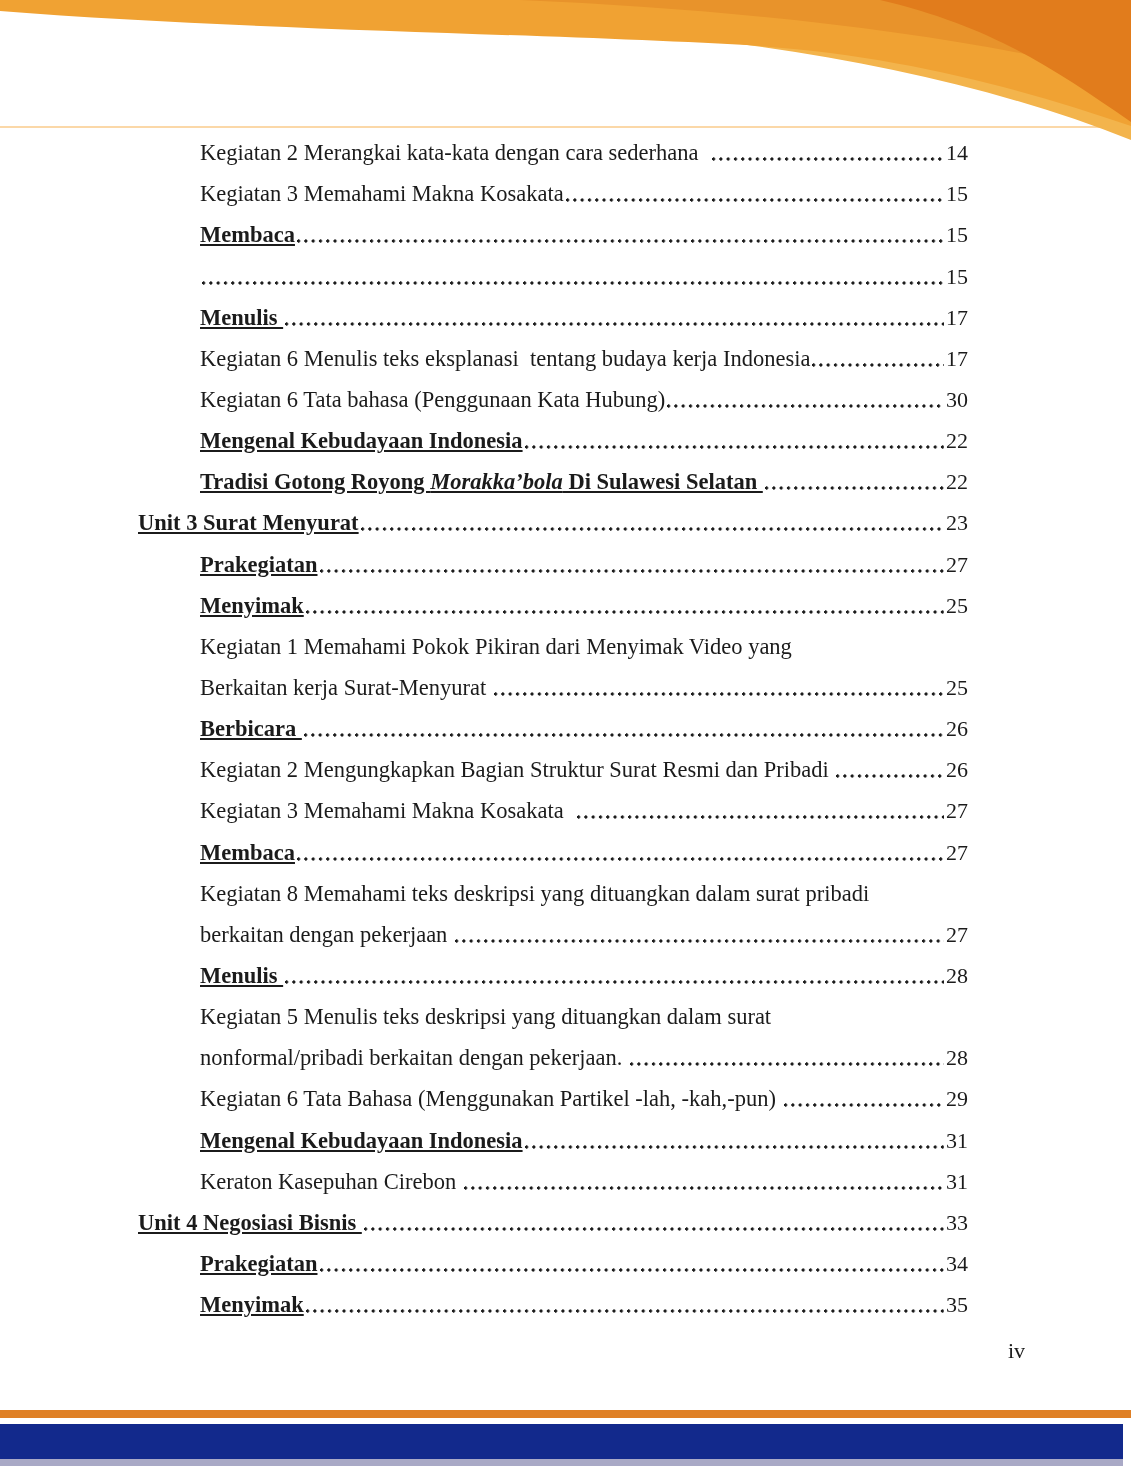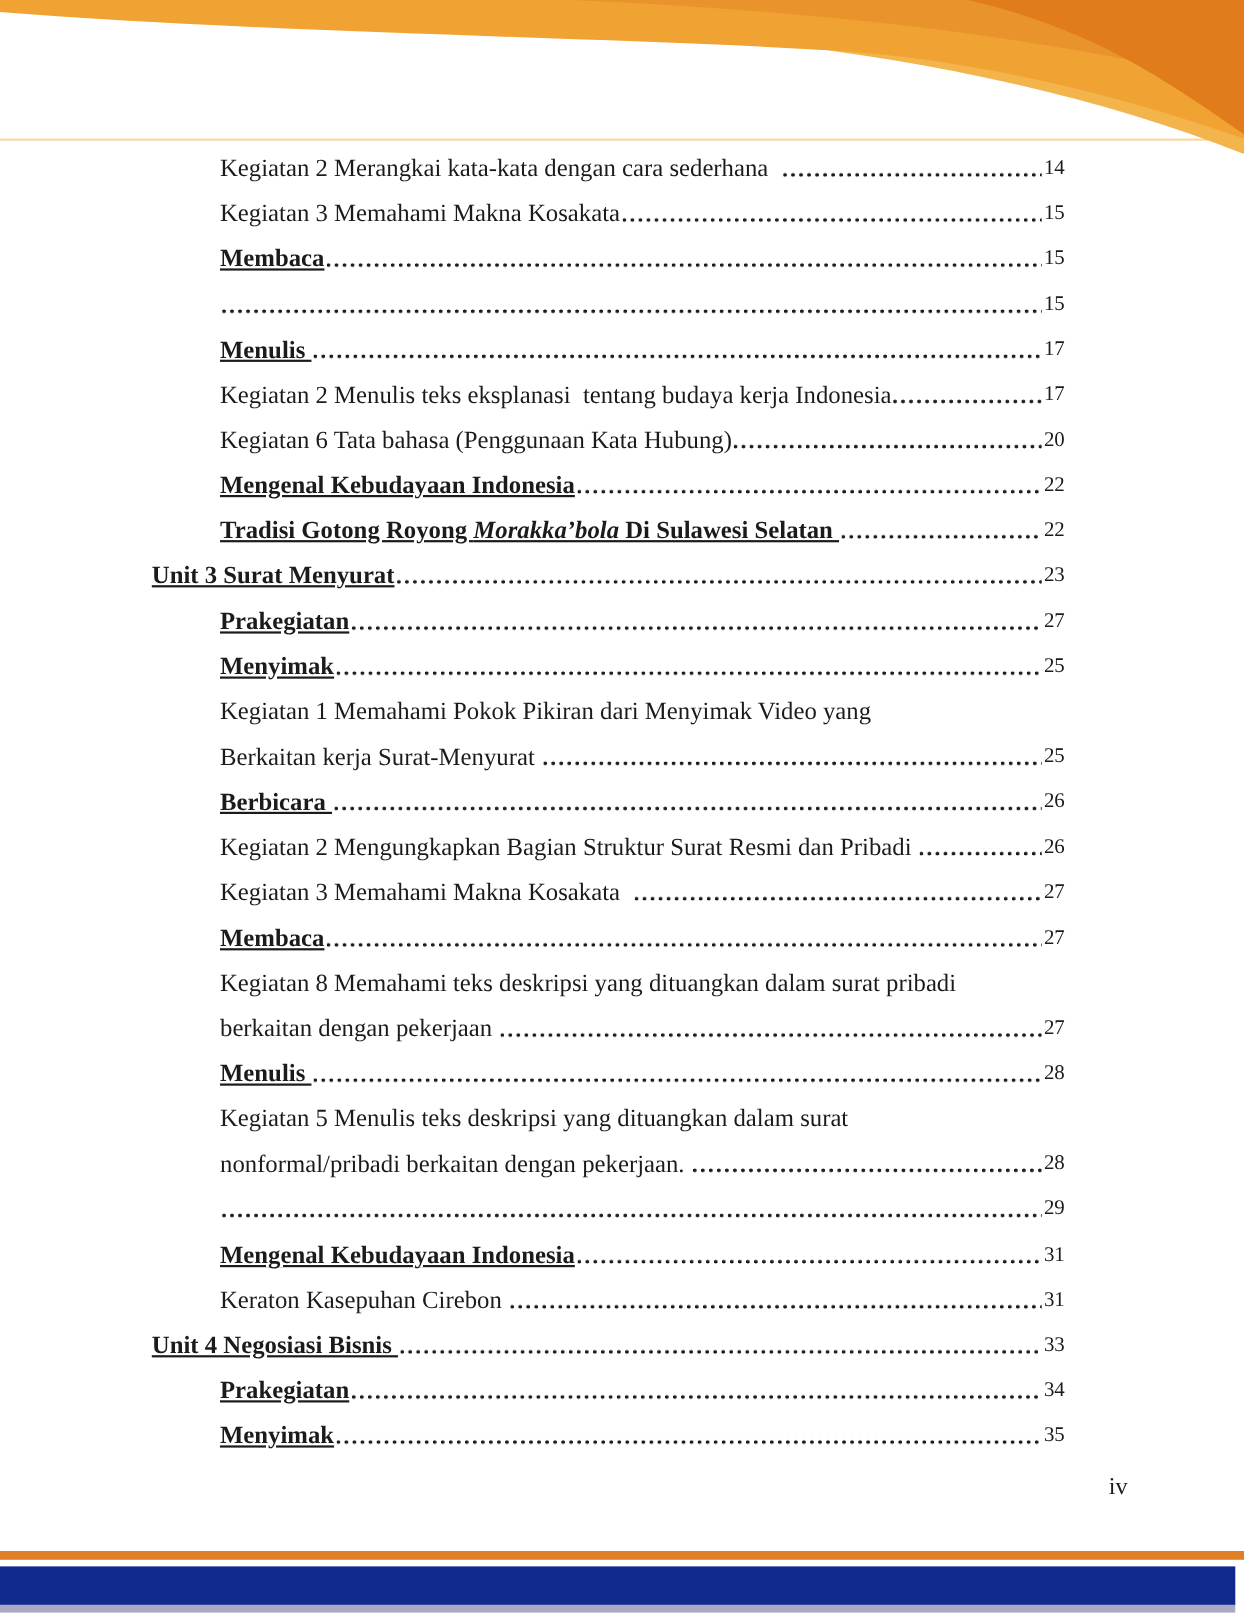--- a/index.html
+++ b/index.html
@@ -41,21 +41,21 @@
   .toc-row.level1{padding-left:0;}
   .toc-label{white-space:pre;font-size:22.5px;line-height:26px;}
   .toc-row.bold .toc-label{font-weight:700;text-decoration:underline;}
   .toc-label .italic{font-style:italic;}
   .toc-leader{
     flex:1;align-self:flex-end;height:4px;margin:0 2px 5px 2px;
     background-image:radial-gradient(circle at 1.6px 2px, #1c1c1c 1.45px, transparent 1.8px);
     background-size:7.3px 4px;background-repeat:repeat-x;background-position:left bottom;
     min-width:8px;
   }
-  .toc-page{font-size:19px;line-height:26px;}
+  .toc-page{font-size:22px;line-height:26px;}
 
   .page-number{
     position:absolute;left:1008px;top:1338px;font-size:22px;z-index:3;
   }
 
   .footer-orange{position:absolute;left:0;top:1410px;width:1131px;height:8px;background:var(--footer-orange);}
   .footer-blue{position:absolute;left:0;top:1424px;width:1123px;height:35px;background:var(--footer-blue);}
   .footer-strip{position:absolute;left:0;top:1459px;width:1123px;height:7px;background:var(--footer-strip);}
 </style>
 </head>
@@ -90,28 +90,28 @@
     <div class="toc-row">
       <span class="toc-leader"></span>
       <span class="toc-page">15</span>
     </div>
     <div class="toc-row bold">
       <span class="toc-label">Menulis </span>
       <span class="toc-leader"></span>
       <span class="toc-page">17</span>
     </div>
     <div class="toc-row">
-      <span class="toc-label">Kegiatan 2 Menulis teks eksplanasi  tentang budaya kerja Indonesia</span>
+      <span class="toc-label">Kegiatan 6 Menulis teks eksplanasi  tentang budaya kerja Indonesia</span>
       <span class="toc-leader"></span>
       <span class="toc-page">17</span>
     </div>
     <div class="toc-row">
       <span class="toc-label">Kegiatan 6 Tata bahasa (Penggunaan Kata Hubung)</span>
       <span class="toc-leader"></span>
-      <span class="toc-page">20</span>
+      <span class="toc-page">30</span>
     </div>
     <div class="toc-row bold">
       <span class="toc-label">Mengenal Kebudayaan Indonesia</span>
       <span class="toc-leader"></span>
       <span class="toc-page">22</span>
     </div>
     <div class="toc-row bold">
       <span class="toc-label"><span>Tradisi Gotong Royong </span><span class="italic">Morakka’bola</span><span> Di Sulawesi Selatan </span></span>
       <span class="toc-leader"></span>
       <span class="toc-page">22</span>
@@ -174,20 +174,21 @@
     </div>
     <div class="toc-row">
       <span class="toc-label">Kegiatan 5 Menulis teks deskripsi yang dituangkan dalam surat</span>
     </div>
     <div class="toc-row">
       <span class="toc-label">nonformal/pribadi berkaitan dengan pekerjaan. </span>
       <span class="toc-leader"></span>
       <span class="toc-page">28</span>
     </div>
     <div class="toc-row">
+      <span class="toc-label">Kegiatan 6 Tata Bahasa (Menggunakan Partikel -lah, -kah,-pun) </span>
       <span class="toc-leader"></span>
       <span class="toc-page">29</span>
     </div>
     <div class="toc-row bold">
       <span class="toc-label">Mengenal Kebudayaan Indonesia</span>
       <span class="toc-leader"></span>
       <span class="toc-page">31</span>
     </div>
     <div class="toc-row">
       <span class="toc-label">Keraton Kasepuhan Cirebon </span>

